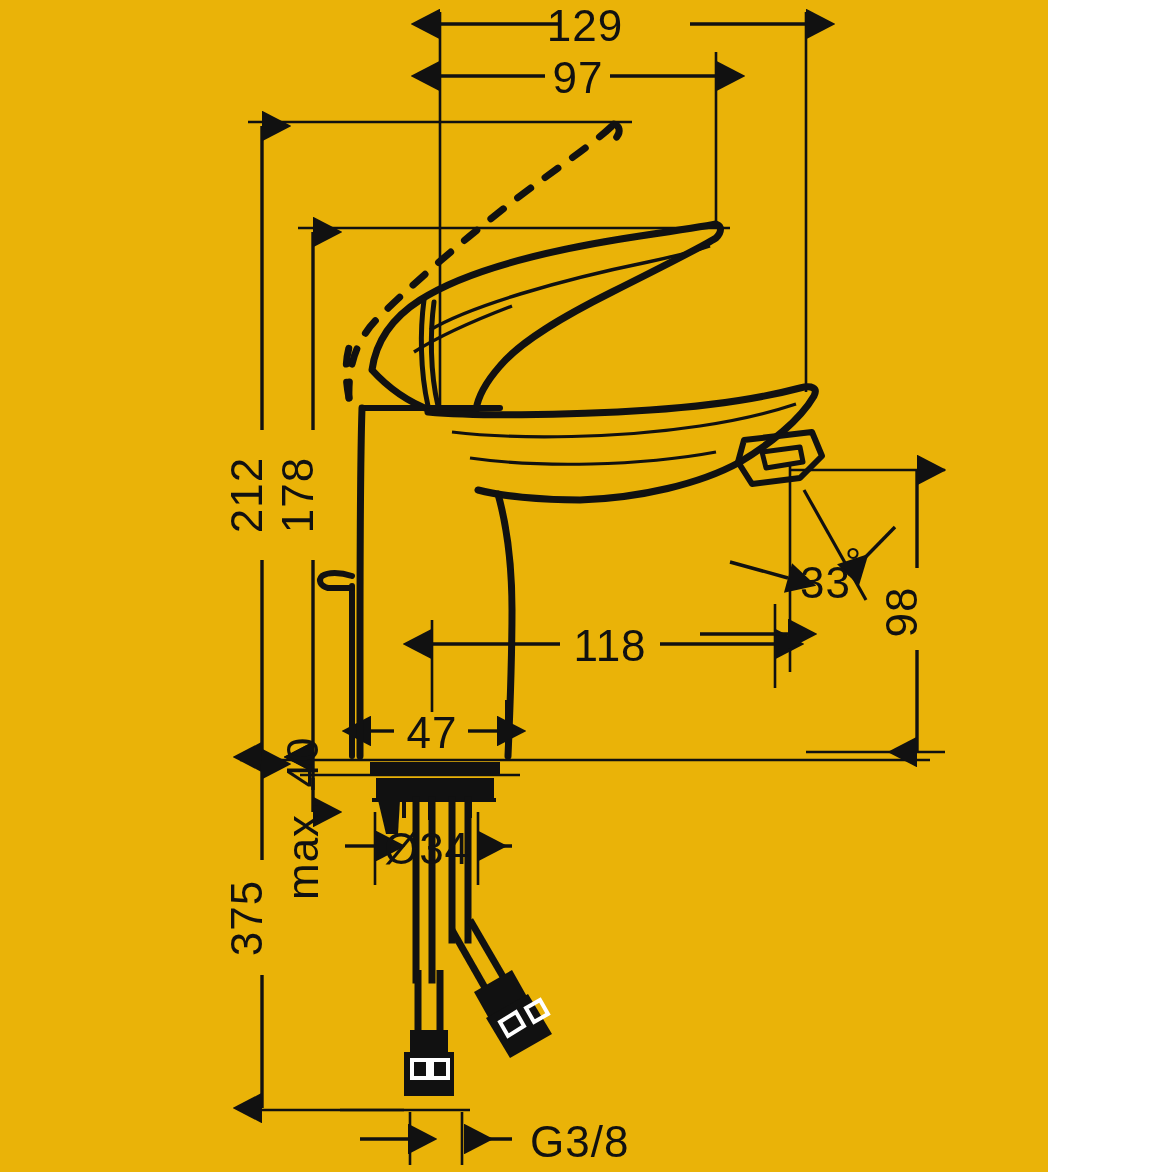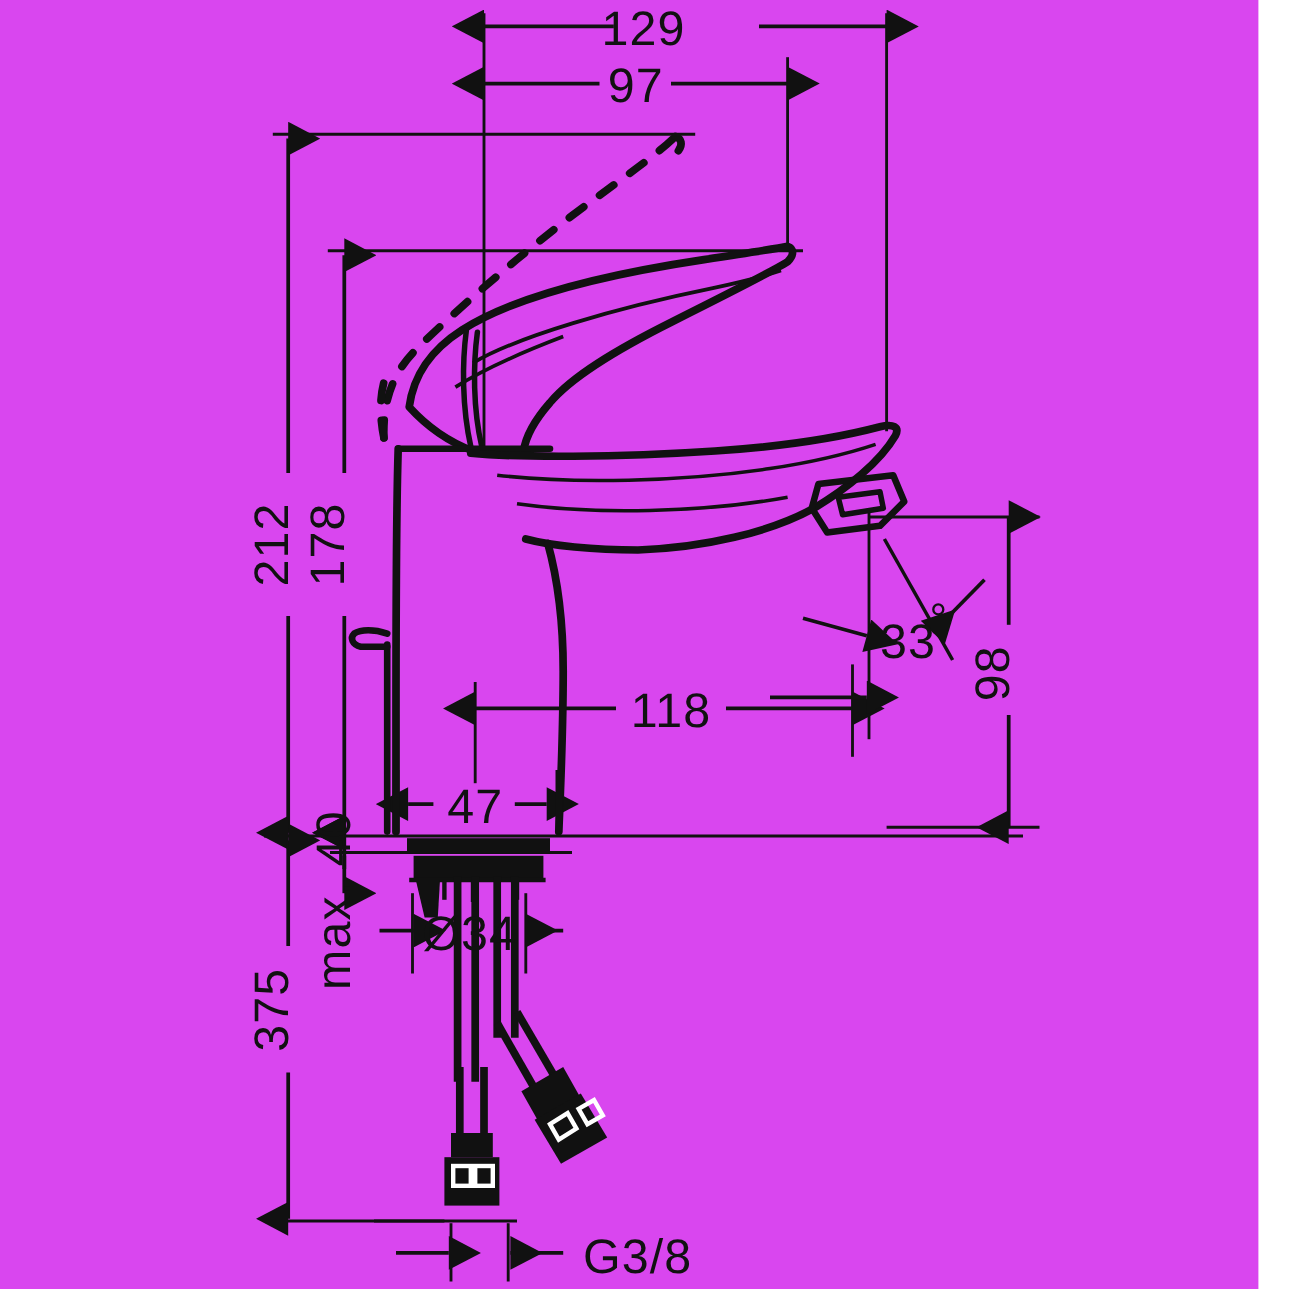--- a/index.html
+++ b/index.html
@@ -5,23 +5,23 @@
   html, body {
     margin: 0;
     padding: 0;
     background: #ffffff;
   }
   body {
     font-family: "Liberation Sans", sans-serif;
   }
   #sheet {
     position: relative;
-    width: 1144px;
+    width: 1048px;
     height: 1172px;
-    background: #d946ef;
+    background: #eab308;
     overflow: hidden;
   }
   #drawing {
     position: absolute;
     left: 0;
     top: 0;
     width: 1172px;
     height: 1172px;
   }
   .dimtext {

